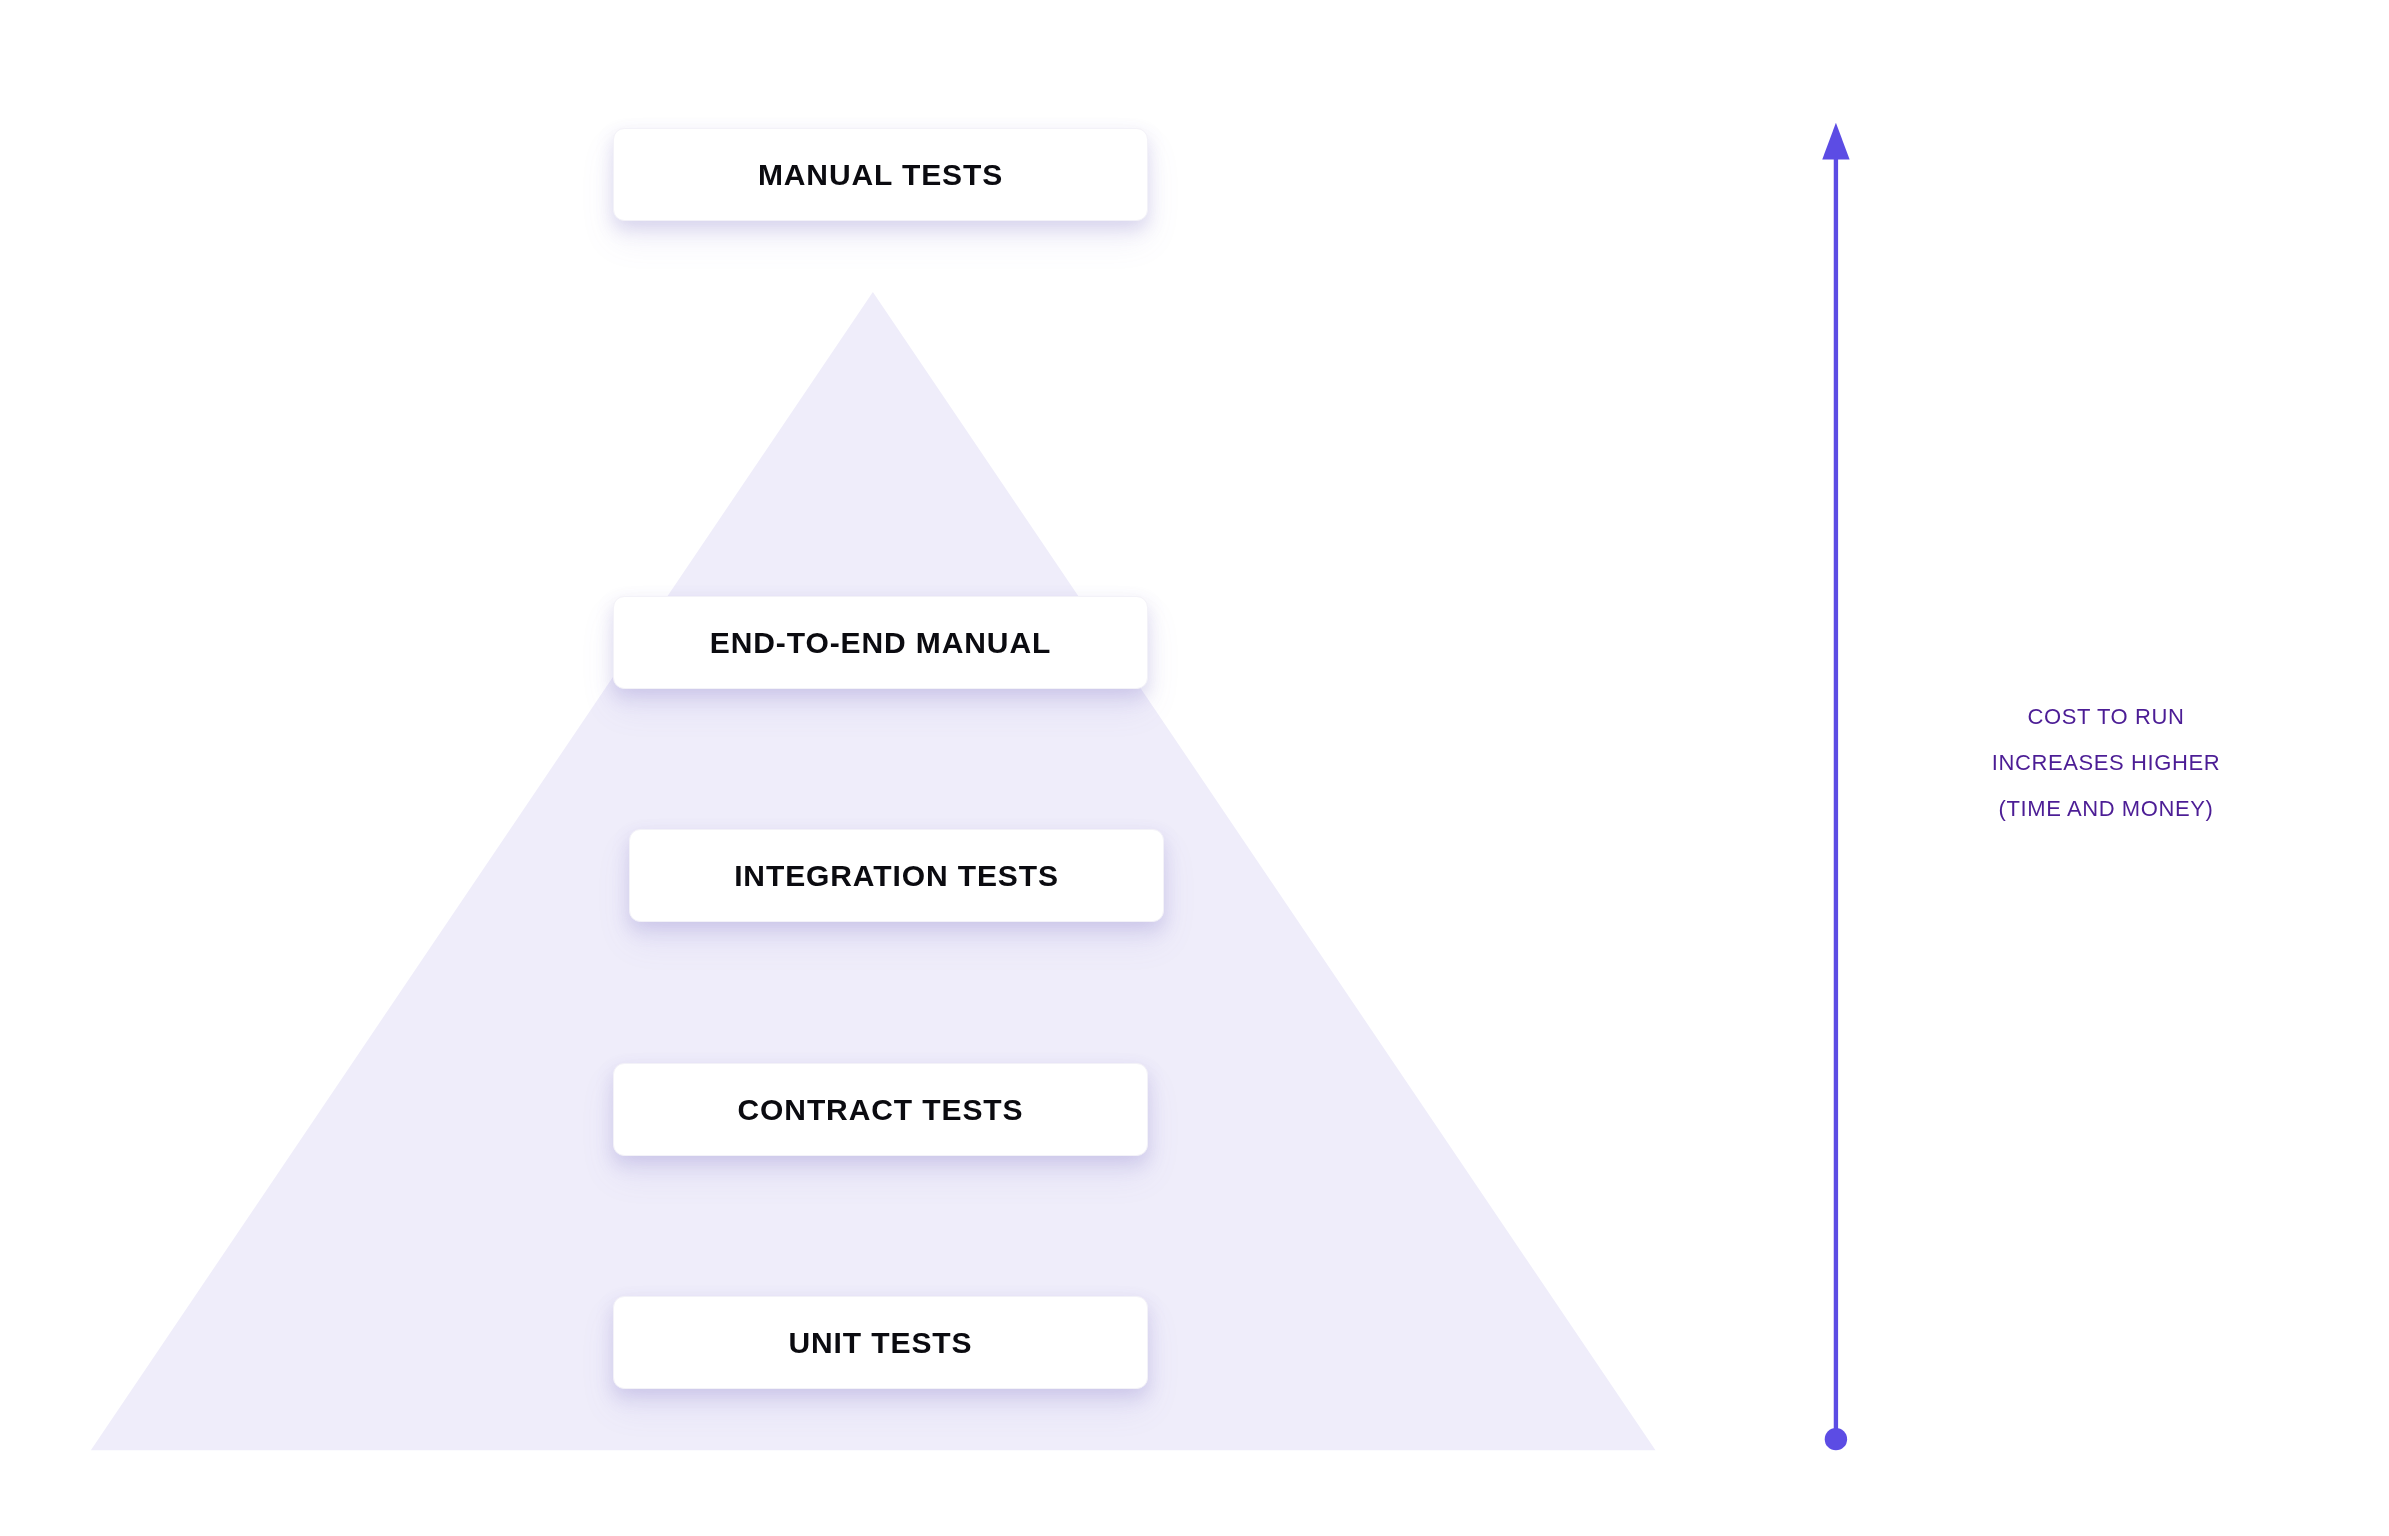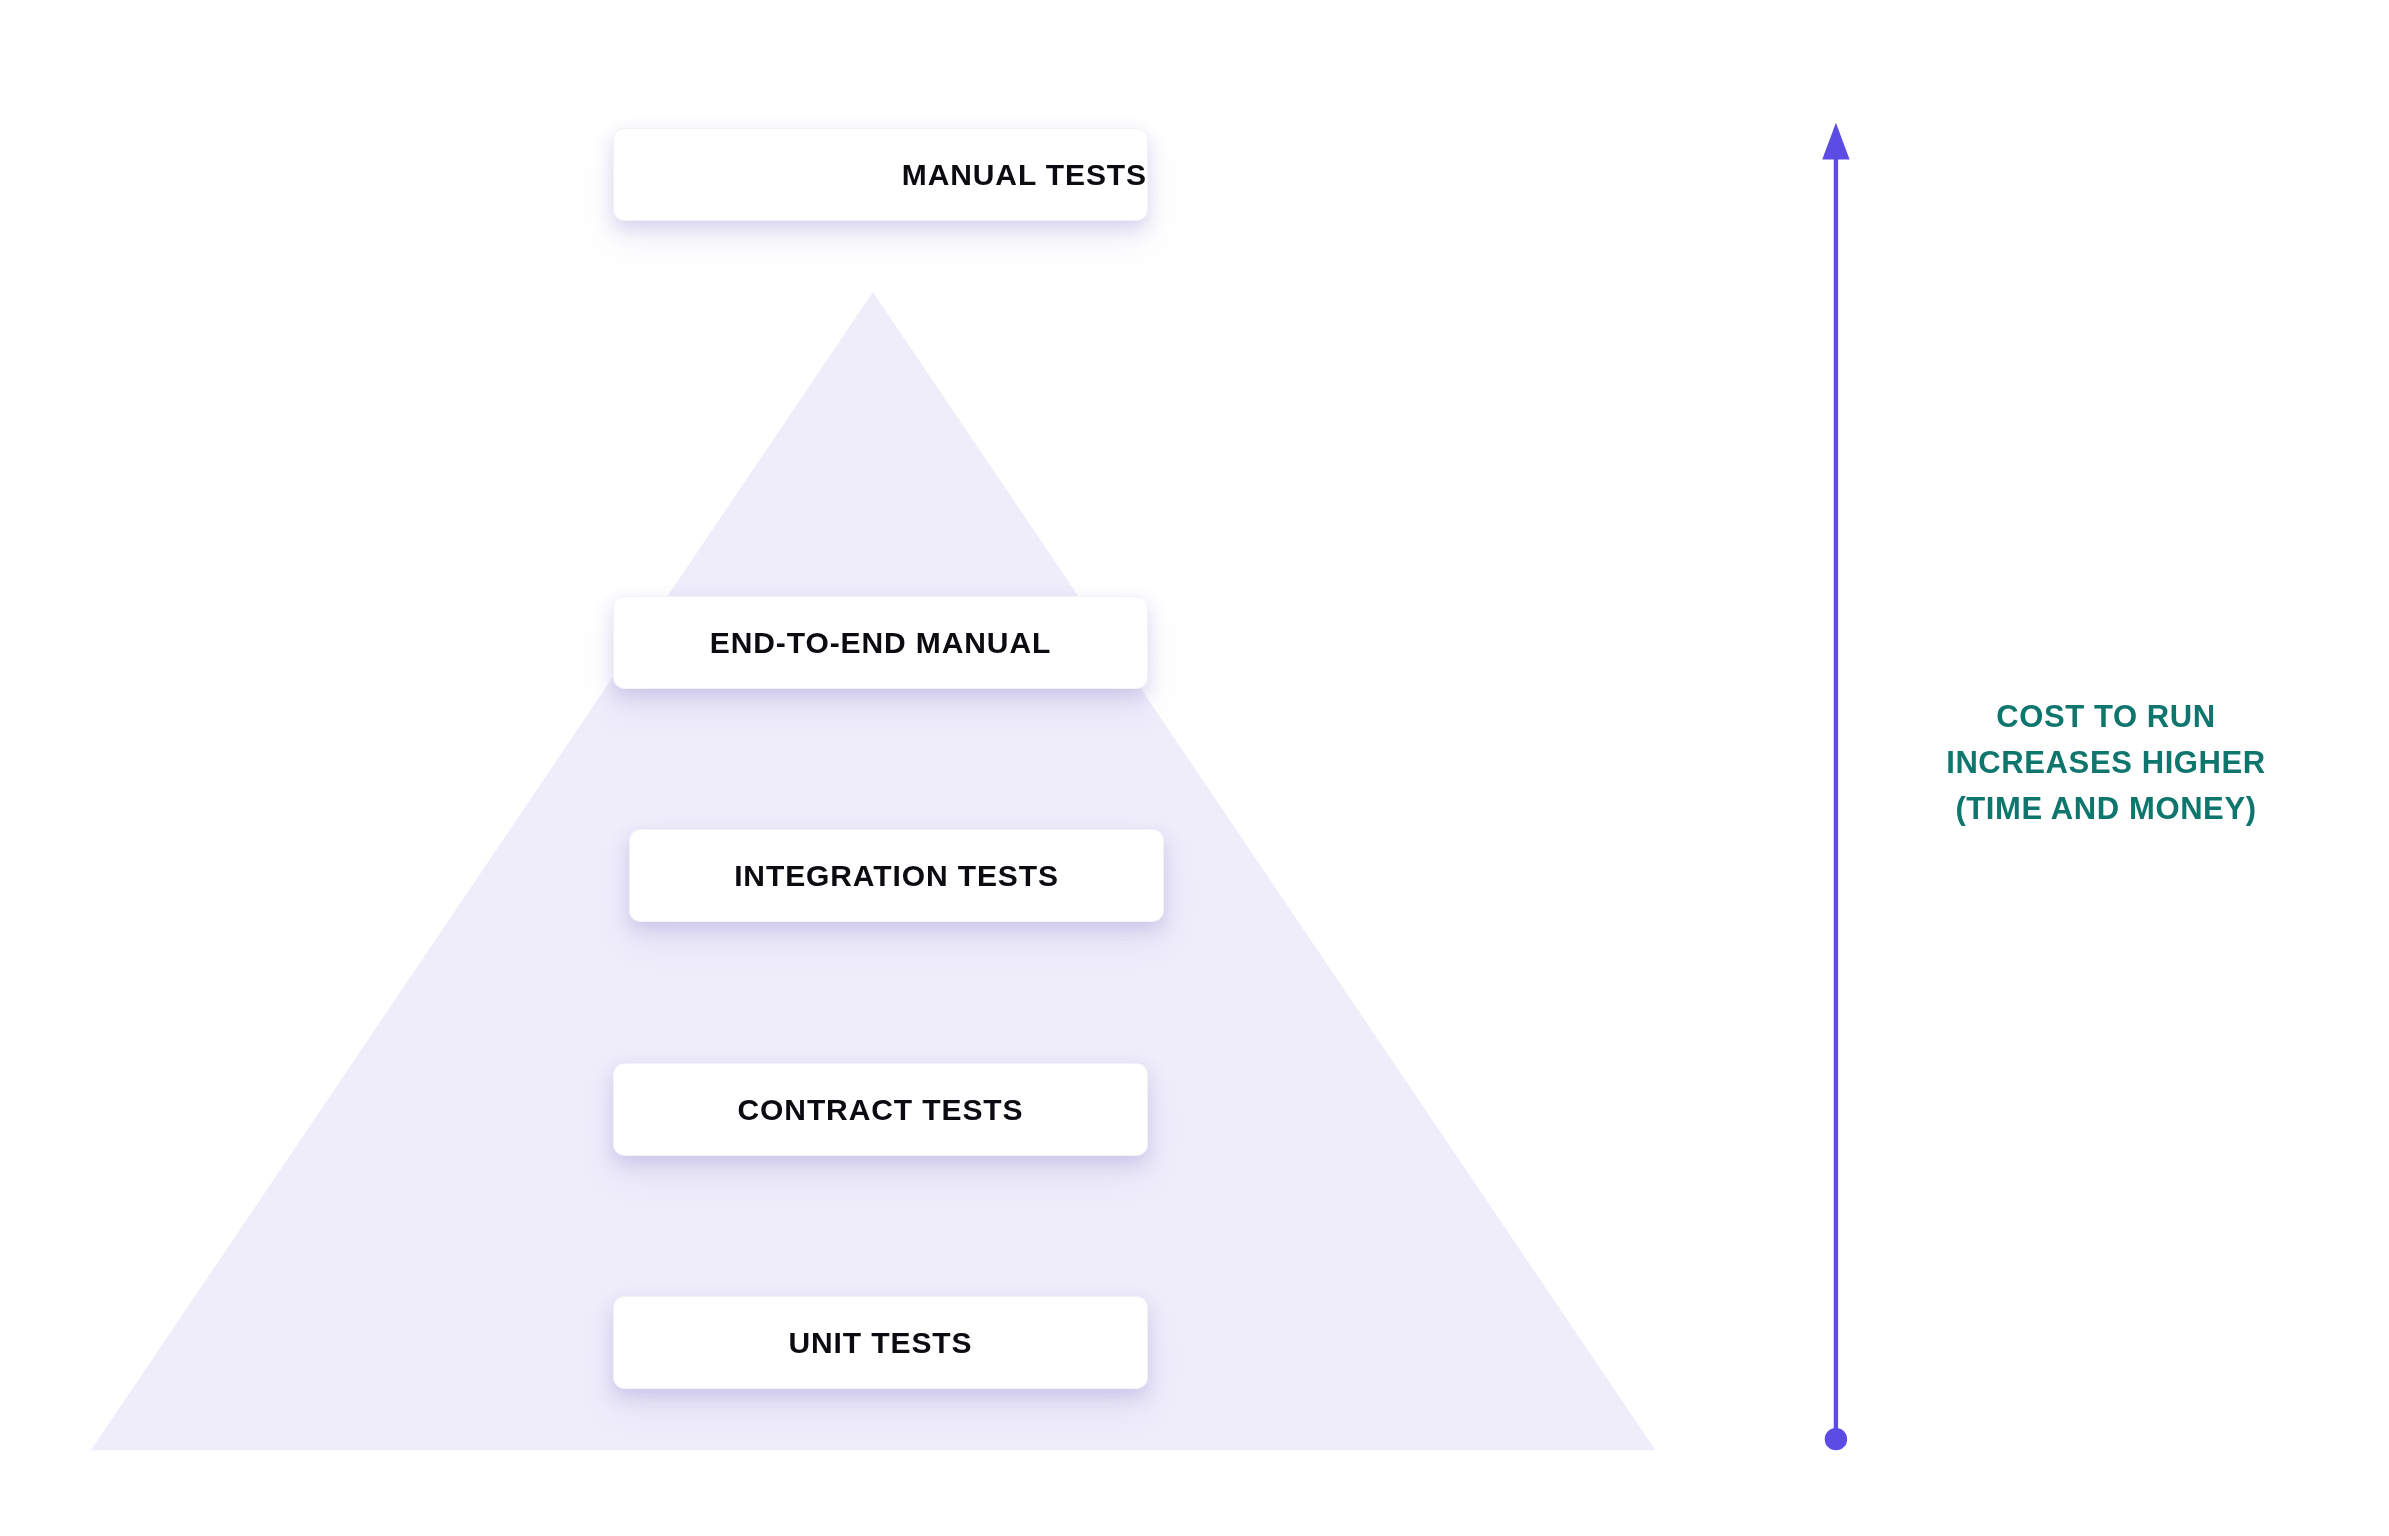--- a/index.html
+++ b/index.html
@@ -38,35 +38,35 @@
     box-shadow: 0 7.5px 17.4px rgba(122, 110, 195, 0.22),
                 0 18.7px 34px rgba(122, 110, 195, 0.10);
   }
   .level-box .label {
     font-size: 30px;
     font-weight: bold;
     letter-spacing: 0.9px;
     color: #0b0b10;
     white-space: nowrap;
   }
-  .box-manual      { top: 128px; justify-content: flex-end; }
+  .box-manual      { top: 128px; }
   .box-e2e         { top: 596px; }
   .box-integration { top: 829px; margin-left: 16px; }
   .box-contract    { top: 1063px; }
   .box-unit        { top: 1296px; justify-content: center; }
 
   .annotation {
     position: absolute;
     left: 1876px;
     top: 694px;
     width: 460px;
     text-align: center;
-    color: #0f766e;
-    font-size: 31px;
-    font-weight: bold;
+    color: #4c1d95;
+    font-size: 22px;
+    font-weight: normal;
     letter-spacing: 0.6px;
     line-height: 46px;
     white-space: nowrap;
   }
 </style>
 </head>
 <body>
 
 <div class="page">
 

